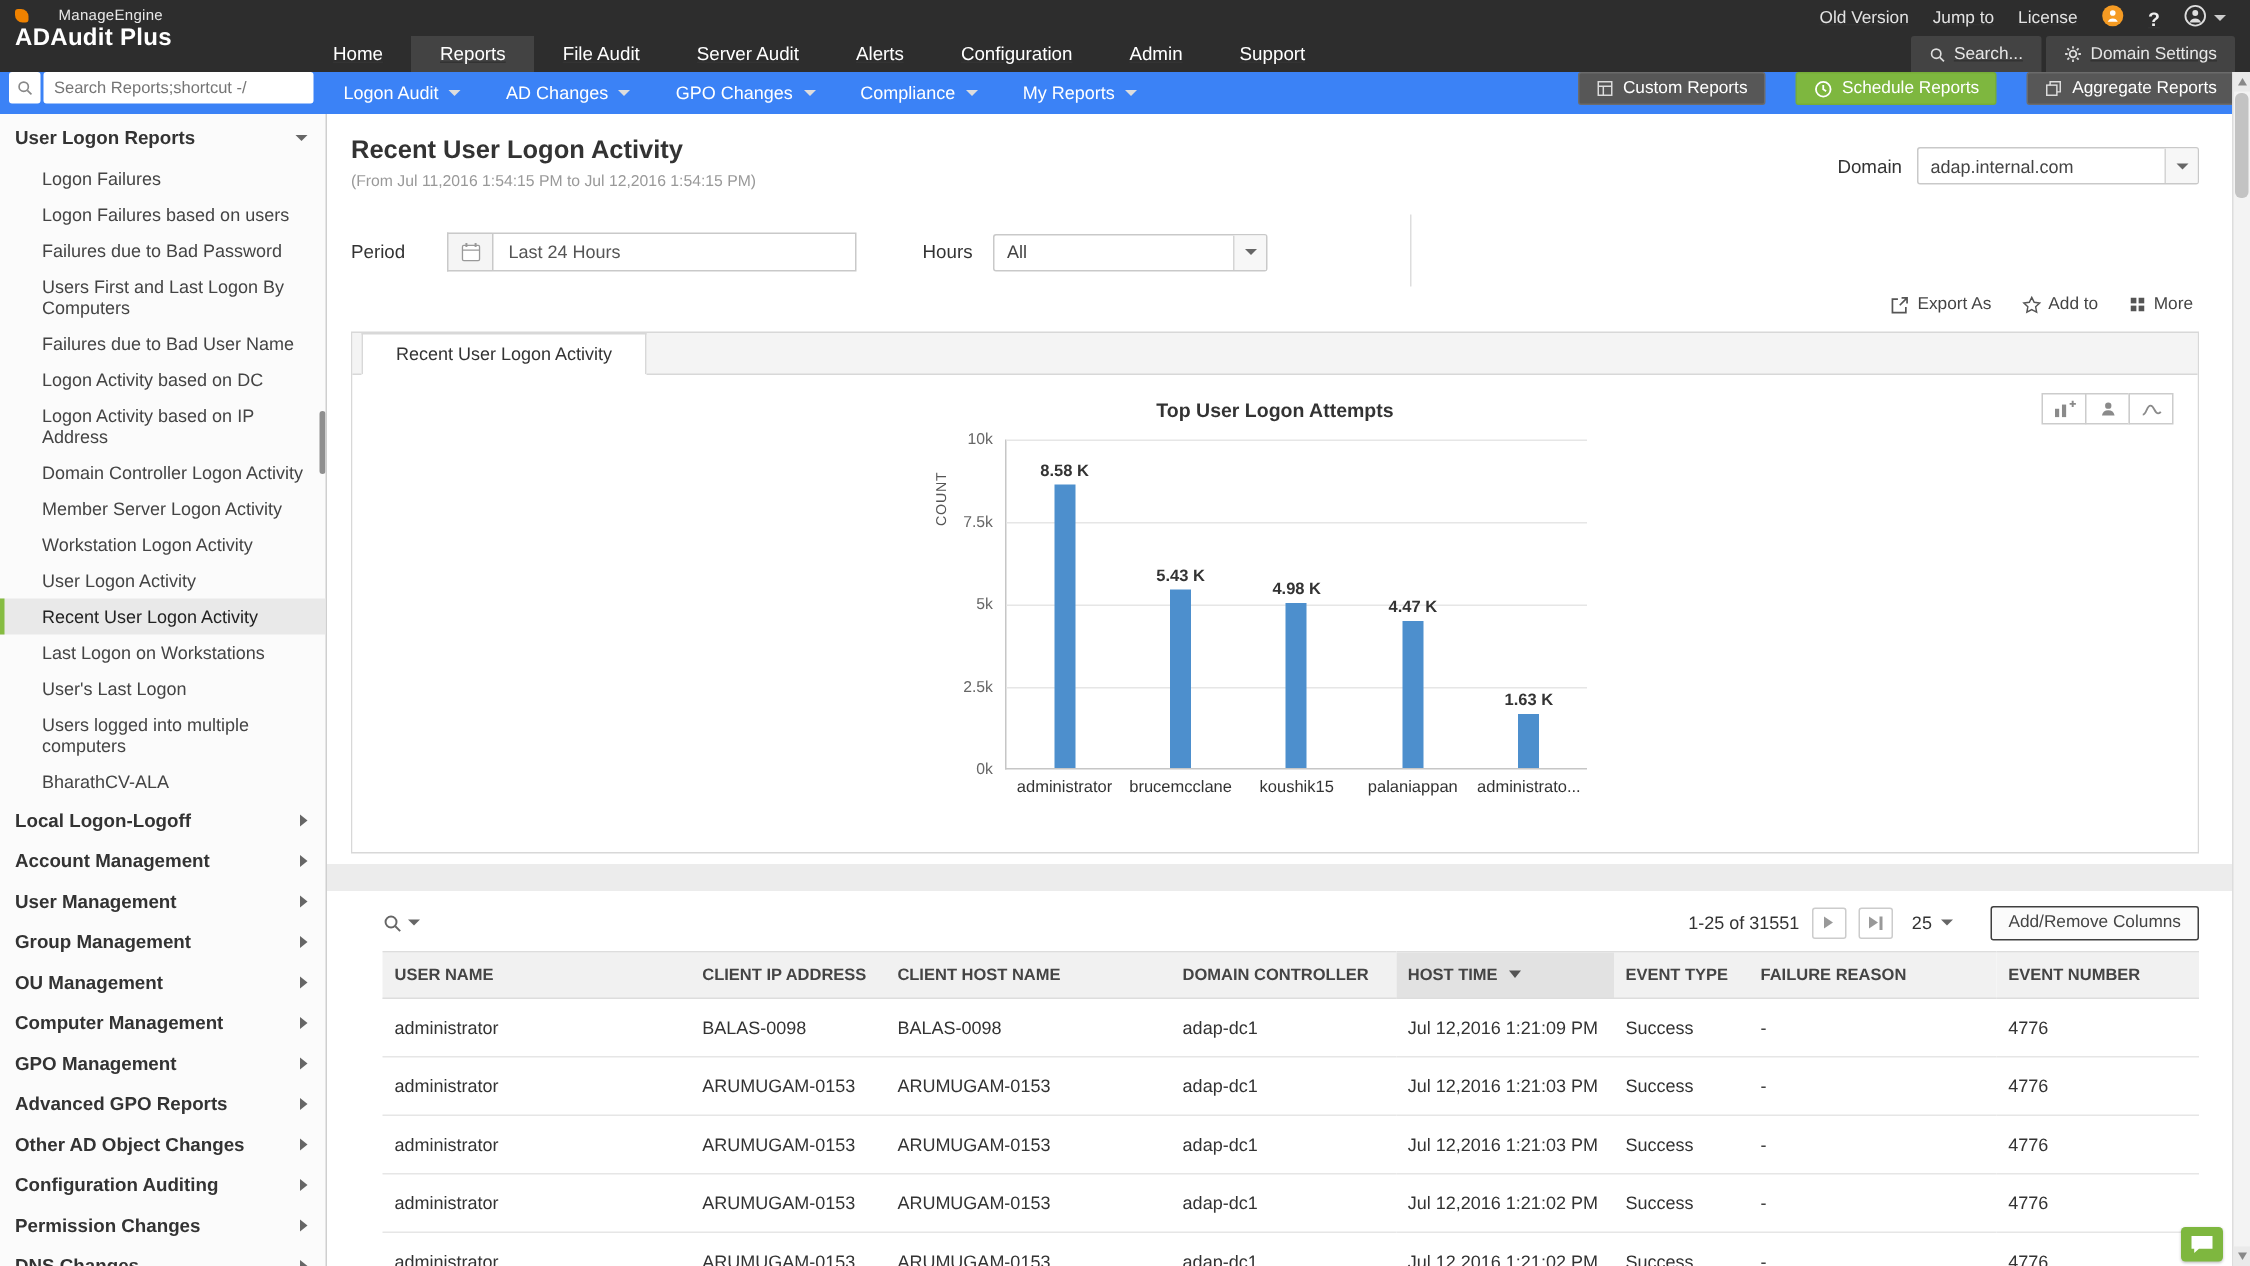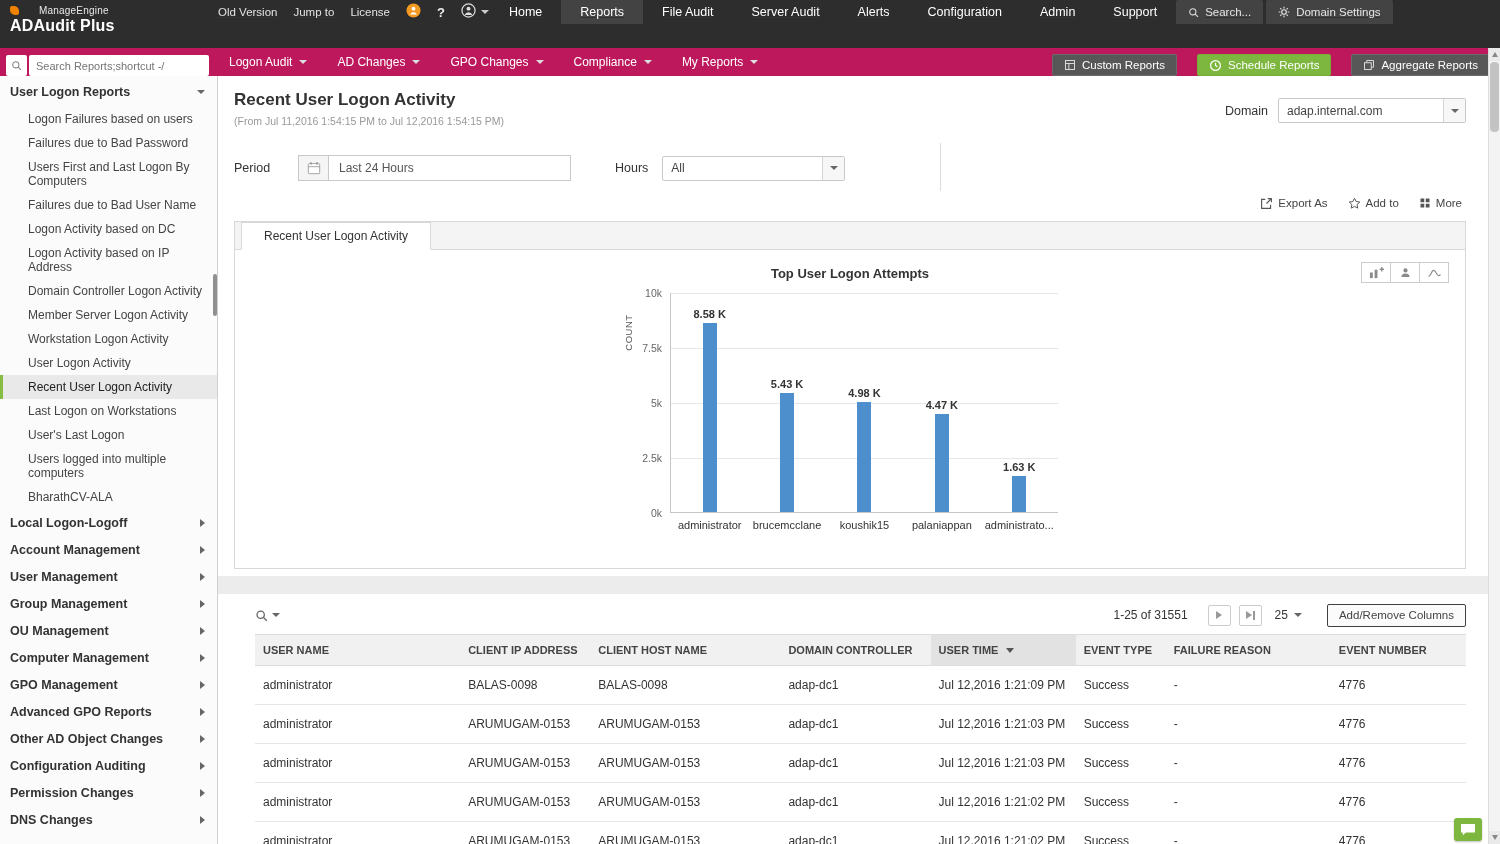--- a/index.html
+++ b/index.html
@@ -8,33 +8,33 @@
     font-family: "Liberation Sans", "DejaVu Sans", sans-serif;
     background:#fff; color:#333; position:relative; font-size:12px;
   }
   
   .topbar { height:48px; background:#2d2d2d; display:flex; }
   .brand { width:218px; min-width:218px; padding:5px 0 0 10px; cursor:pointer; }
   .brand-top { display:flex; align-items:center; gap:20px; }
   .brand-flame { width:9px; height:9px; background:#ef8200; border-radius:2px 5px 2px 5px; display:inline-block; }
   .brand-me { color:#e8e8e8; font-size:10px; letter-spacing:.2px; }
   .brand-product { color:#fff; font-size:16px; font-weight:bold; margin-top:1px; letter-spacing:.2px; }
-  .topbar-main { flex:1; display:flex; flex-direction:row;text-decoration:underline; }
+  .topbar-main { flex:1; display:flex; flex-direction:column;text-decoration:underline; }
   .topbar-row1 { height:24px; display:flex; justify-content:flex-end; align-items:center; gap:16px; padding-right:16px; }
   .quick-link { color:#e3e3e3; font-size:11.5px; cursor:pointer; text-decoration:none; }
   .help-glyph { color:#eee; font-size:13px; font-weight:bold; cursor:pointer; }
   .account { display:flex; align-items:center; gap:5px; cursor:pointer; }
   .topbar-row2 { height:24px; display:flex; justify-content:space-between; align-items:stretch; }
   .mainnav { display:flex; margin-left:-15px; }
   .nav-item { color:#fff; font-size:12.5px; padding:0 19px; display:flex; align-items:center; cursor:pointer; }
   .nav-item.active { background:#434343; }
   .row2-right { display:flex; align-items:stretch; gap:3px; padding-right:10px; }
   .dark-btn { background:#434343; border:0; color:#e6e6e6; font-size:11.5px; display:flex; align-items:center; gap:6px; padding:0 12px; cursor:pointer; border-radius:2px 2px 0 0; }
   
-  .toolbar { height:28px; background:#be185d; display:flex; align-items:flex-end; padding:0 10px 0 6px; }
+  .toolbar { height:28px; background:#3b82f6; display:flex; align-items:flex-start; padding:0 10px 0 6px; }
   .toolbar-search { display:flex; align-items:center; gap:2px; width:208px; min-width:208px; }
   .search-icon-box { width:21px; height:21px; background:#fff; border-radius:2px; display:flex; align-items:center; justify-content:center; cursor:pointer; }
   .toolbar-search input { height:21px; width:180px; border:0; outline:none; font-size:11px; color:#555; padding:0 7px; font-family:"Liberation Sans",sans-serif; border-radius:2px; }
   .toolbar-menu { color:#fff; font-size:12px; height:28px; padding:0 15px; display:flex; align-items:center; gap:7px; cursor:pointer; }
   .toolbar-right { margin-left:auto; display:flex; gap:20px; }
   .tb-btn { height:22px; font-size:11.5px; color:#fff; display:flex; align-items:center; gap:6px; padding:0 11px; cursor:pointer; border-radius:2px; border:1px solid #6b6b6b; background:#575757; }
   .tb-btn.green { background:#7eb73f; border-color:#76ad39; }
   
   .layout { display:flex; height:796px; }
   .sidebar { width:218px; min-width:218px; background:#fbfbfb; border-right:1px solid #cfcfcf; overflow:hidden; position:relative; }
@@ -85,21 +85,21 @@
   .bar-value { font-size:11px; font-weight:bold; color:#333; margin-bottom:3px; white-space:nowrap; }
   .bar { width:14px; }
   .bar-cat { position:absolute; bottom:-19px; font-size:11px; color:#333; white-space:nowrap; }
   
   .section-gap { height:18px; background:#ececec; margin:7px -34px 0 -16px; }
   
   .table-section { margin:8px 0 0 21px; }
   .table-controls { display:flex; justify-content:space-between; align-items:center; height:26px; margin-bottom:6px; }
   .tbl-search { display:flex; align-items:center; gap:4px; background:none; border:0; cursor:pointer; }
   .controls-right { display:flex; align-items:center; gap:8px; }
-  .pag-text { font-size:12px; color:#333; margin-right:12px; }
+  .pag-text { font-size:12px; color:#333; margin-right:0; }
   .pg-btn { width:23px; height:21px; border:1px solid #ccc; background:#fff; display:flex; align-items:center; justify-content:center; cursor:pointer; border-radius:2px; }
   .page-size { display:flex; align-items:center; gap:6px; font-size:12px; color:#333; cursor:pointer; padding:0 5px; }
   .arc-btn { height:23px; border:1px solid #404040; background:#fbfbfb; font-size:11.5px; color:#444; padding:0 11px; cursor:pointer; border-radius:2px; margin-left:12px; font-family:Liberation Sans, sans-serif; }
   table { width:100%; border-collapse:collapse; table-layout:fixed; }
   th { background:#f1f1f1; border-top:1px solid #ddd; border-bottom:1px solid #ddd; text-align:left; font-size:11px; color:#444; padding:9px 8px; font-weight:bold; cursor:pointer; white-space:nowrap; }
   th.sorted { background:#e2e2e2; }
   th.sorted span::after { content:""; display:inline-block; width:0; height:0; border-left:4px solid transparent; border-right:4px solid transparent; border-top:5px solid #555; margin-left:8px; vertical-align:1px; }
   td { padding:12px 8px; border-bottom:1px solid #e6e6e6; font-size:12px; color:#333; white-space:nowrap; overflow:hidden; }
   
   .caret-down { width:0; height:0; border-left:4px solid transparent; border-right:4px solid transparent; border-top:4px solid #ccc; display:inline-block; }
@@ -261,20 +261,21 @@
 
 <div class="layout">
 
   <aside class="sidebar">
     <div class="sb-header">
       <span>User Logon Reports</span>
       <i class="caret-down dark"></i>
     </div>
     <ul class="sb-list">
 
+        <li class="sb-item">Logon Failures</li>
 
         <li class="sb-item">Logon Failures based on users</li>
 
         <li class="sb-item">Failures due to Bad Password</li>
 
         <li class="sb-item">Users First and Last Logon By Computers</li>
 
         <li class="sb-item">Failures due to Bad User Name</li>
 
         <li class="sb-item">Logon Activity based on DC</li>
@@ -548,21 +549,21 @@
           <tr>
 
               <th><span>USER NAME</span></th>
 
               <th><span>CLIENT IP ADDRESS</span></th>
 
               <th><span>CLIENT HOST NAME</span></th>
 
               <th><span>DOMAIN CONTROLLER</span></th>
 
-              <th class="sorted"><span>USER TIME</span></th>
+              <th class="sorted"><span>HOST TIME</span></th>
 
               <th><span>EVENT TYPE</span></th>
 
               <th><span>FAILURE REASON</span></th>
 
               <th><span>EVENT NUMBER</span></th>
 
           </tr>
         </thead>
         <tbody>

